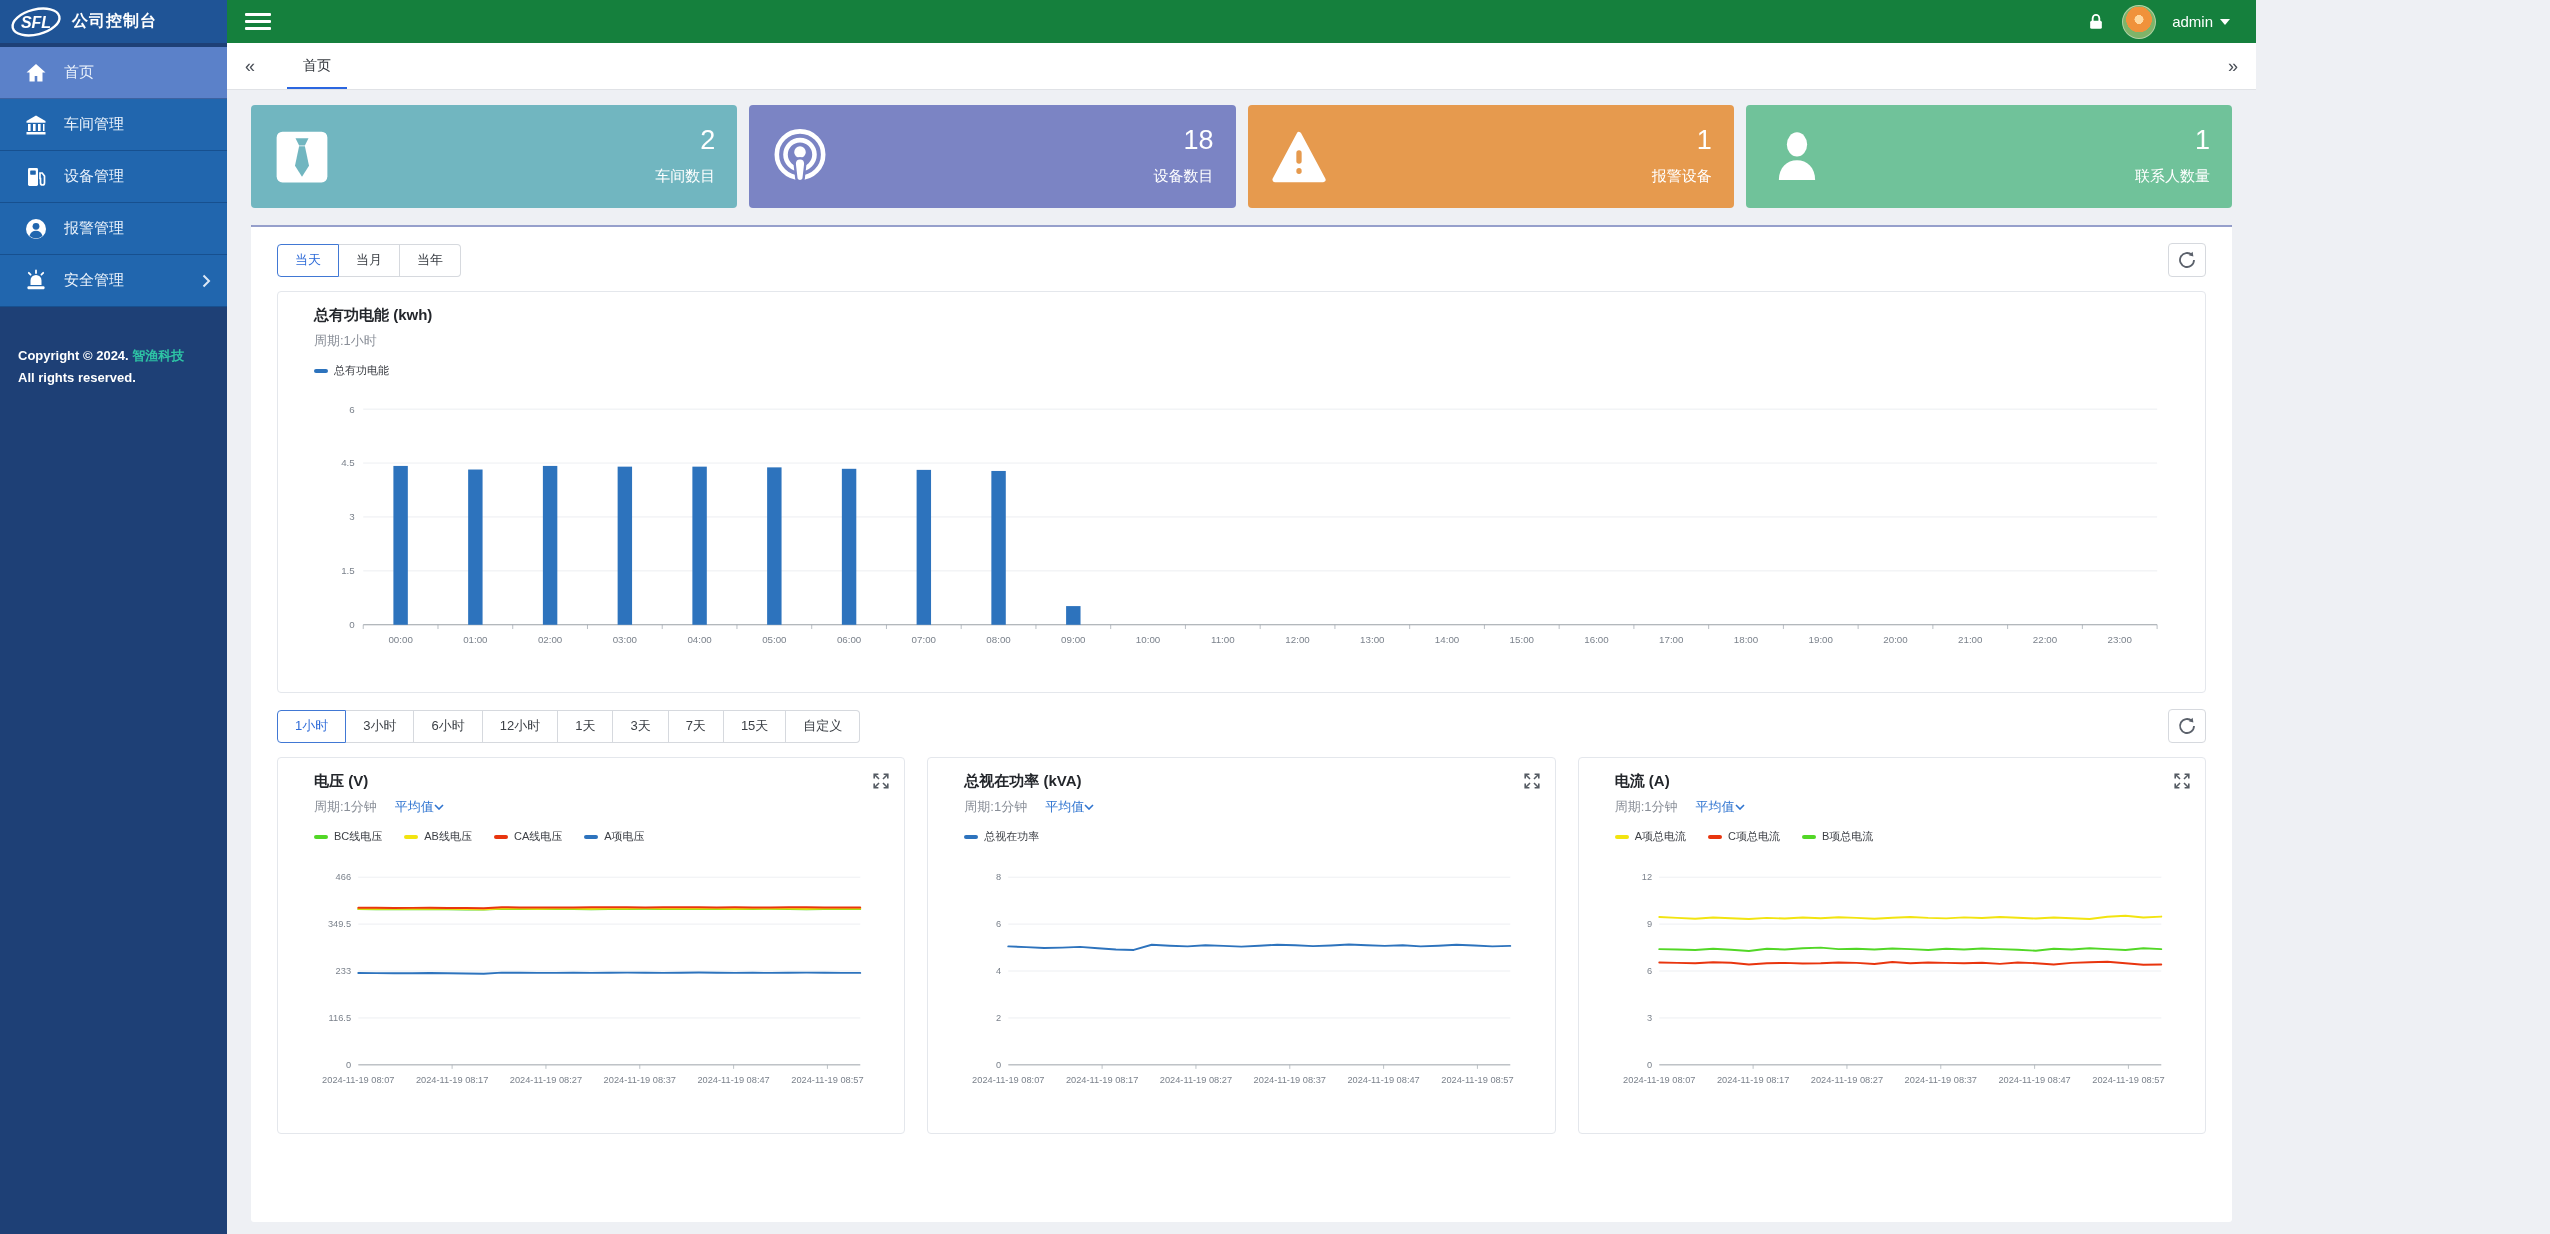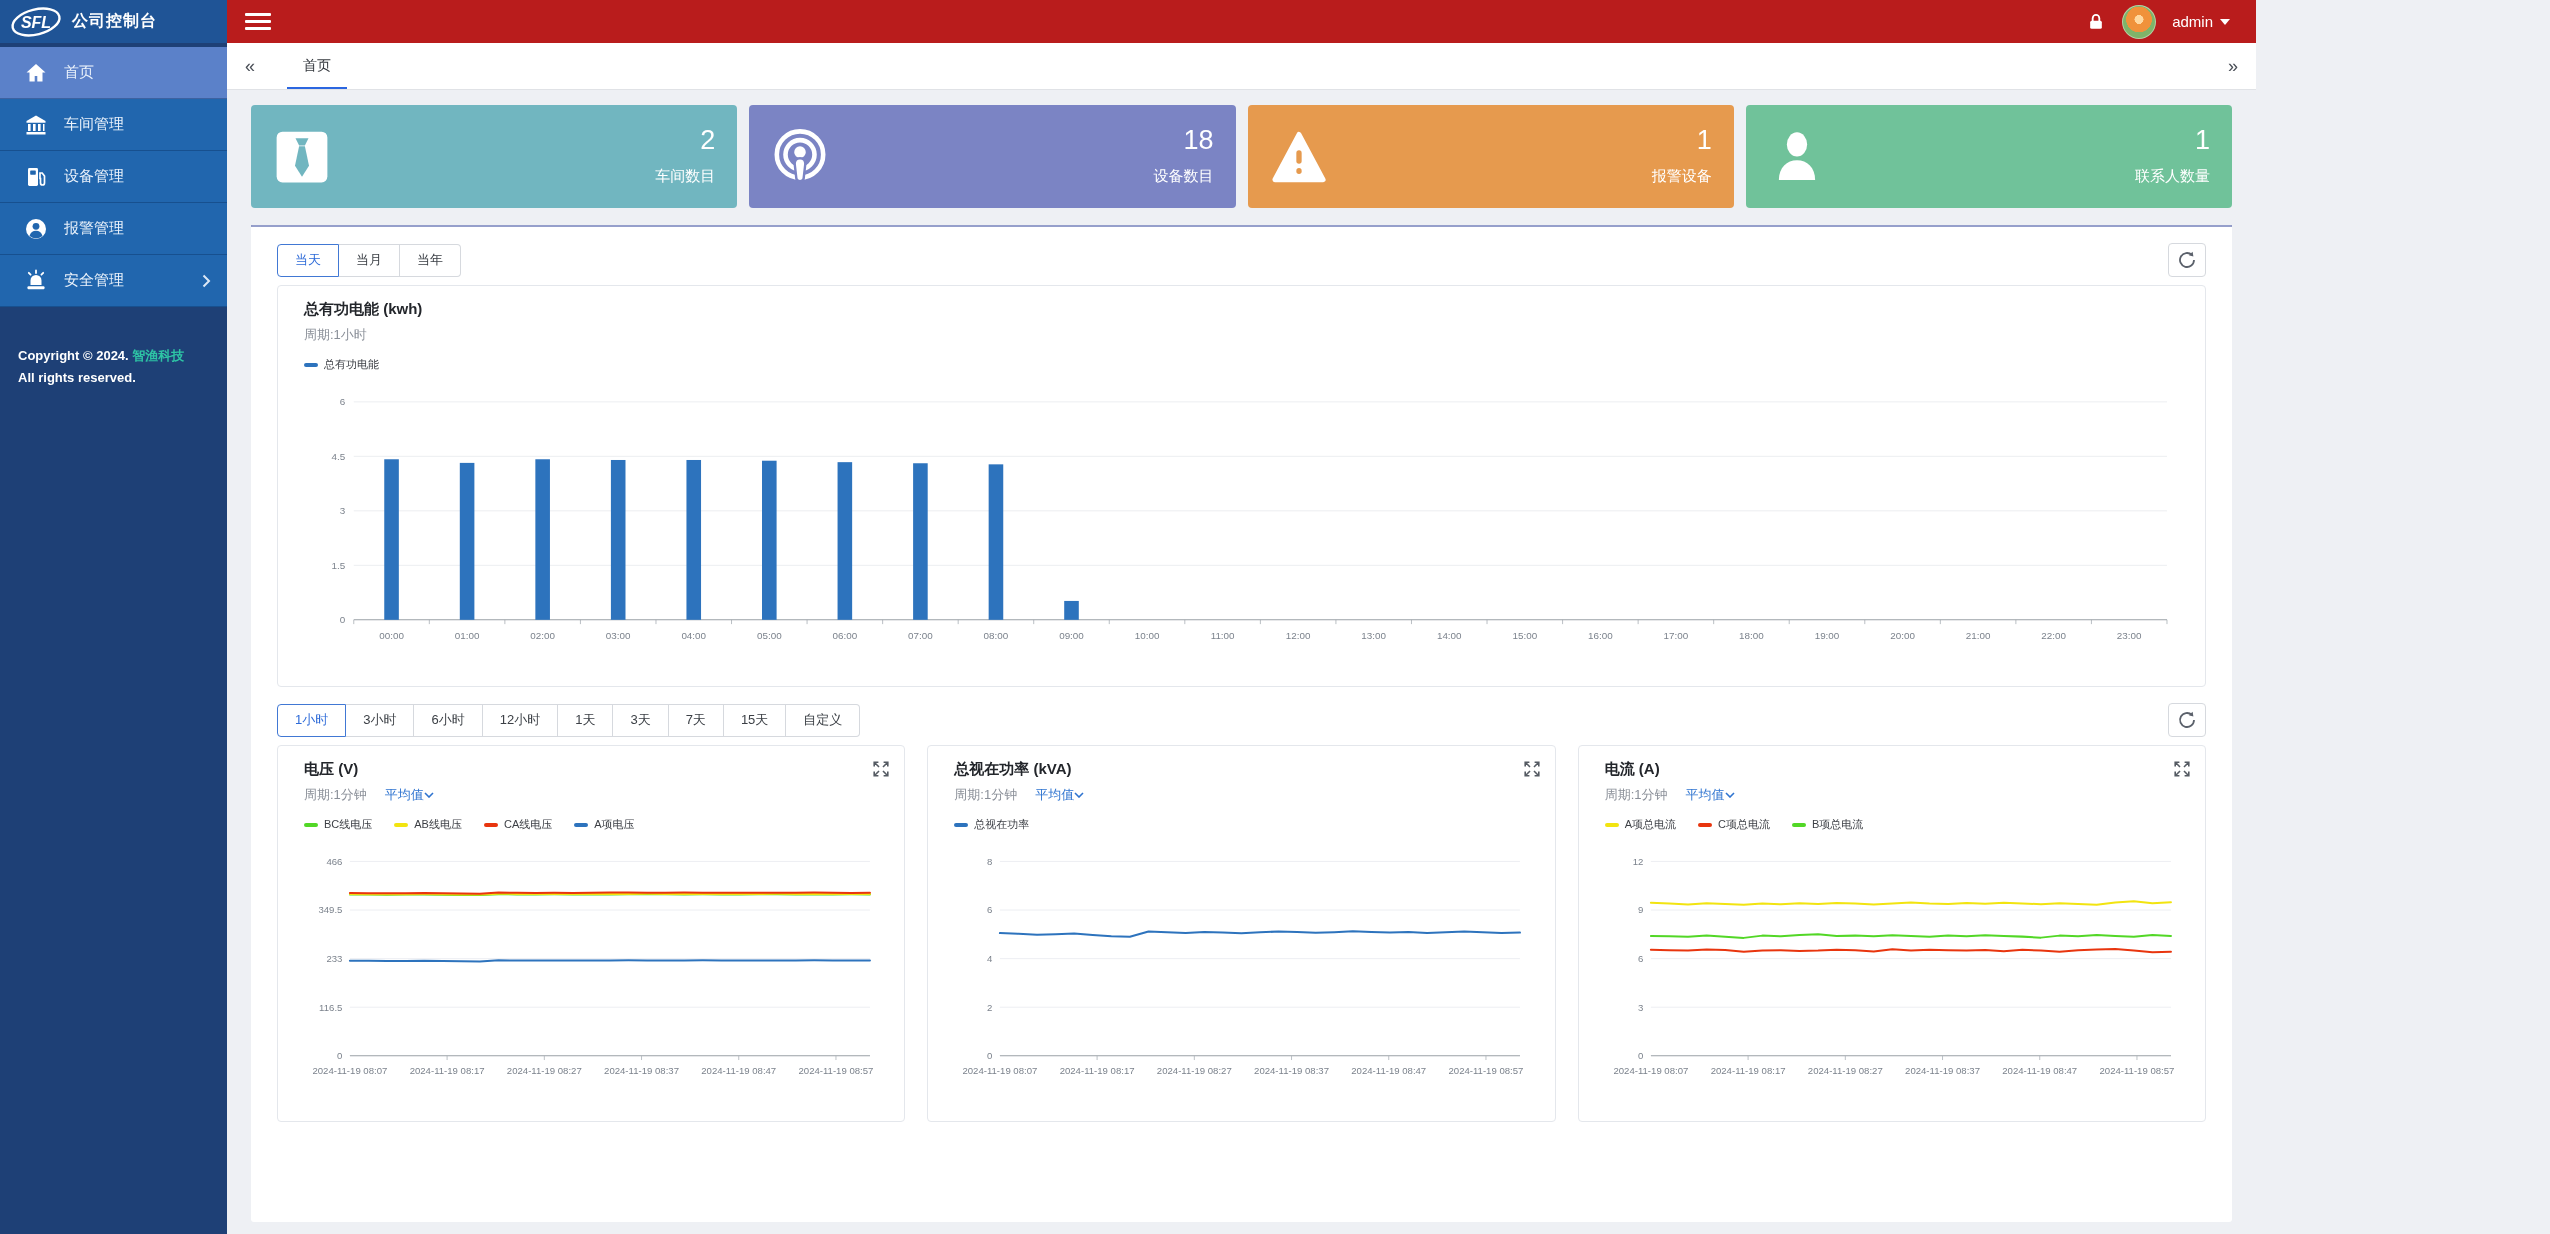--- a/index.html
+++ b/index.html
@@ -4,21 +4,21 @@
 <style>
   * { box-sizing:border-box; margin:0; padding:0; }
   html,body { width:2550px; height:1234px; }
   body { font-family:"Liberation Sans","DejaVu Sans",sans-serif; background:#eef0f4; overflow:hidden; }
   .app { width:2256px; height:1234px; display:grid; grid-template-columns:227px 1fr; grid-template-rows:43px 1fr;
          grid-template-areas:"logo nav" "side main"; }
 
   
   .logo-cell { grid-area:logo; background:#1f5496; display:flex; align-items:center; padding-left:10px; gap:10px; }
   .brand-title { color:#fff; font-size:16px; font-weight:700; letter-spacing:1px; }
-  .navbar { grid-area:nav; background:#b91c1c; display:flex; align-items:center; padding:0 26px 0 18px; }
+  .navbar { grid-area:nav; background:#15803d; display:flex; align-items:center; padding:0 26px 0 18px; }
   .nav-right { margin-left:auto; display:flex; align-items:center; gap:16px; }
   .burger { width:26px; display:flex; flex-direction:column; gap:4px; cursor:pointer; }
   .burger span { height:3px; background:#fff; border-radius:1px; }
   .avatar { width:34px; height:34px; border-radius:50%;
             background:radial-gradient(circle at 50% 42%, #ffd9a0 0 18%, #f0923b 19% 52%, #7fb469 53% 78%, #4f8fc9 79%);
             border:1px solid rgba(255,255,255,.4); }
   .admin-label { color:#fff; font-size:15px; display:flex; align-items:center; gap:7px; cursor:pointer; }
   .caret-down { width:0; height:0; border-left:5px solid transparent; border-right:5px solid transparent; border-top:6px solid #fff; }
 
   
@@ -59,21 +59,21 @@
   .filter-row { display:flex; justify-content:space-between; align-items:center; margin-top:16px; }
   .seg { display:inline-flex; }
   .seg .seg-btn { height:33px; padding:0 17px; font-size:13px; background:#fff; border:1px solid #d6d9de; border-left:none;
                   color:#3c4046; cursor:pointer; font-family:inherit; }
   .seg .seg-btn:first-child { border-left:1px solid #d6d9de; border-radius:4px 0 0 4px; }
   .seg .seg-btn:last-child { border-radius:0 4px 4px 0; }
   .seg .seg-btn.active { color:#2e6bd8; border:1px solid #4178d4; }
   .icon-btn { width:38px; height:34px; border:1px solid #d6d9de; border-radius:4px; background:#fff; display:flex;
               align-items:center; justify-content:center; cursor:pointer; }
 
-  .cbox { border:1px solid #e4e7ec; border-radius:4px; padding:14px 26px; background:#fff; margin-top:8px; position:relative; }
+  .cbox { border:1px solid #e4e7ec; border-radius:4px; padding:14px 36px; background:#fff; margin-top:14px; position:relative; }
   .cbox h3 { font-size:15px; color:#23262b; font-weight:700; }
   .sub-row { font-size:13px; color:#8a8f98; margin-top:7px; display:flex; align-items:center; }
   .avg-link { color:#2f74d0; margin-left:18px; display:inline-flex; align-items:center; cursor:pointer; }
   .legend { display:flex; gap:22px; margin-top:13px; font-size:11px; color:#3c3f45; align-items:flex-end; flex-wrap:wrap; }
   .legend .lg { display:inline-flex; align-items:center; cursor:pointer; }
   .legend .lg i { width:14px; height:4px; border-radius:2px; display:inline-block; margin-right:6px; }
   svg.chart { display:block; width:100%; }
   svg.chart.big { height:300px; }
   svg.chart.small { height:275px; }
   .ax { font-size:11.5px; fill:#7b828c; }

